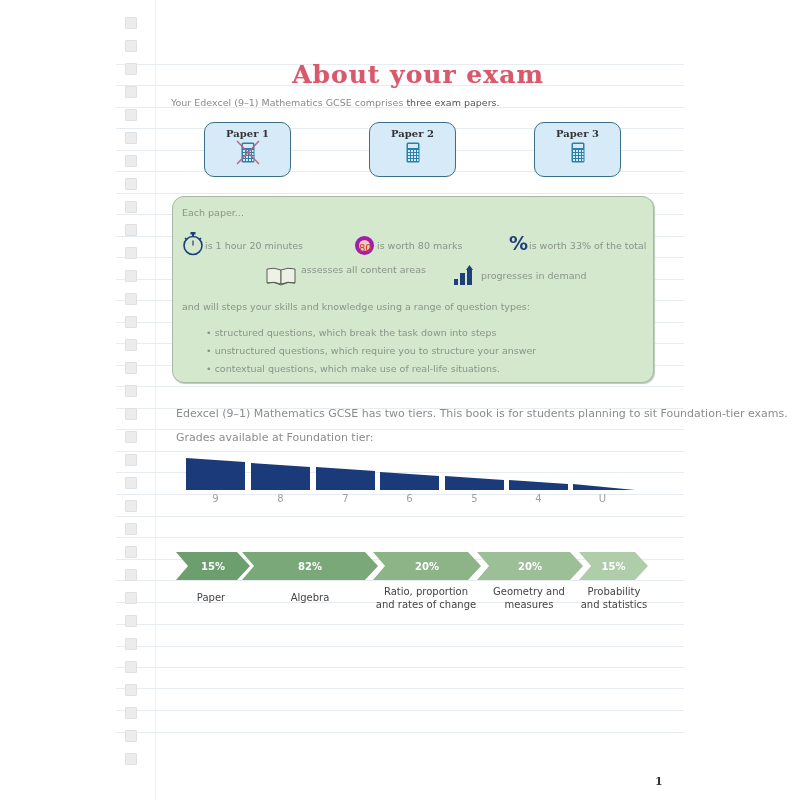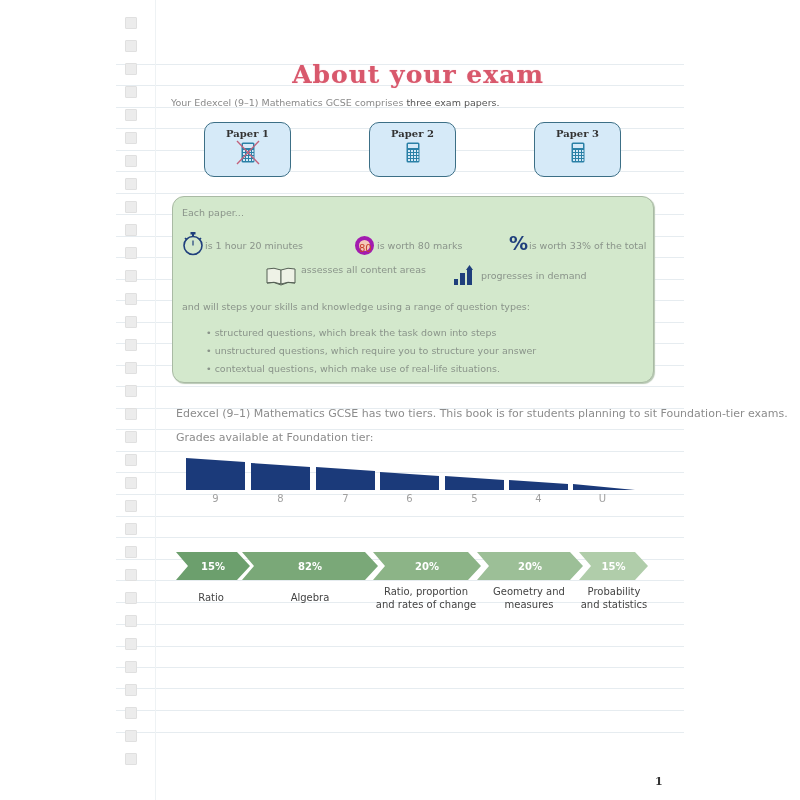--- a/index.html
+++ b/index.html
@@ -273,21 +273,21 @@
     <polygon points="579,552 635,552 648,566 635,580 579,580 591,566" fill="#b0cdaa"></polygon>
   </svg>
 
   <div class="chev-label" style="left:188px;width:50px">15%</div>
   <div class="chev-label" style="left:254px;width:112px">82%</div>
   <div class="chev-label" style="left:385px;width:84px">20%</div>
   <div class="chev-label" style="left:489px;width:82px">20%</div>
   <div class="chev-label" style="left:591px;width:45px">15%</div>
 
   <div class="area-label" style="left:176px;width:70px;top:591px">
-    <div>Ratio</div>
+    <div>Paper</div>
   </div>
   <div class="area-label" style="left:250px;width:120px;top:591px">
     <div>Algebra</div>
   </div>
   <div class="area-label" style="left:370px;width:112px">
     <div>Ratio, proportion</div>
     <div>and rates of change</div>
   </div>
   <div class="area-label" style="left:477px;width:104px">
     <div>Geometry and</div>

